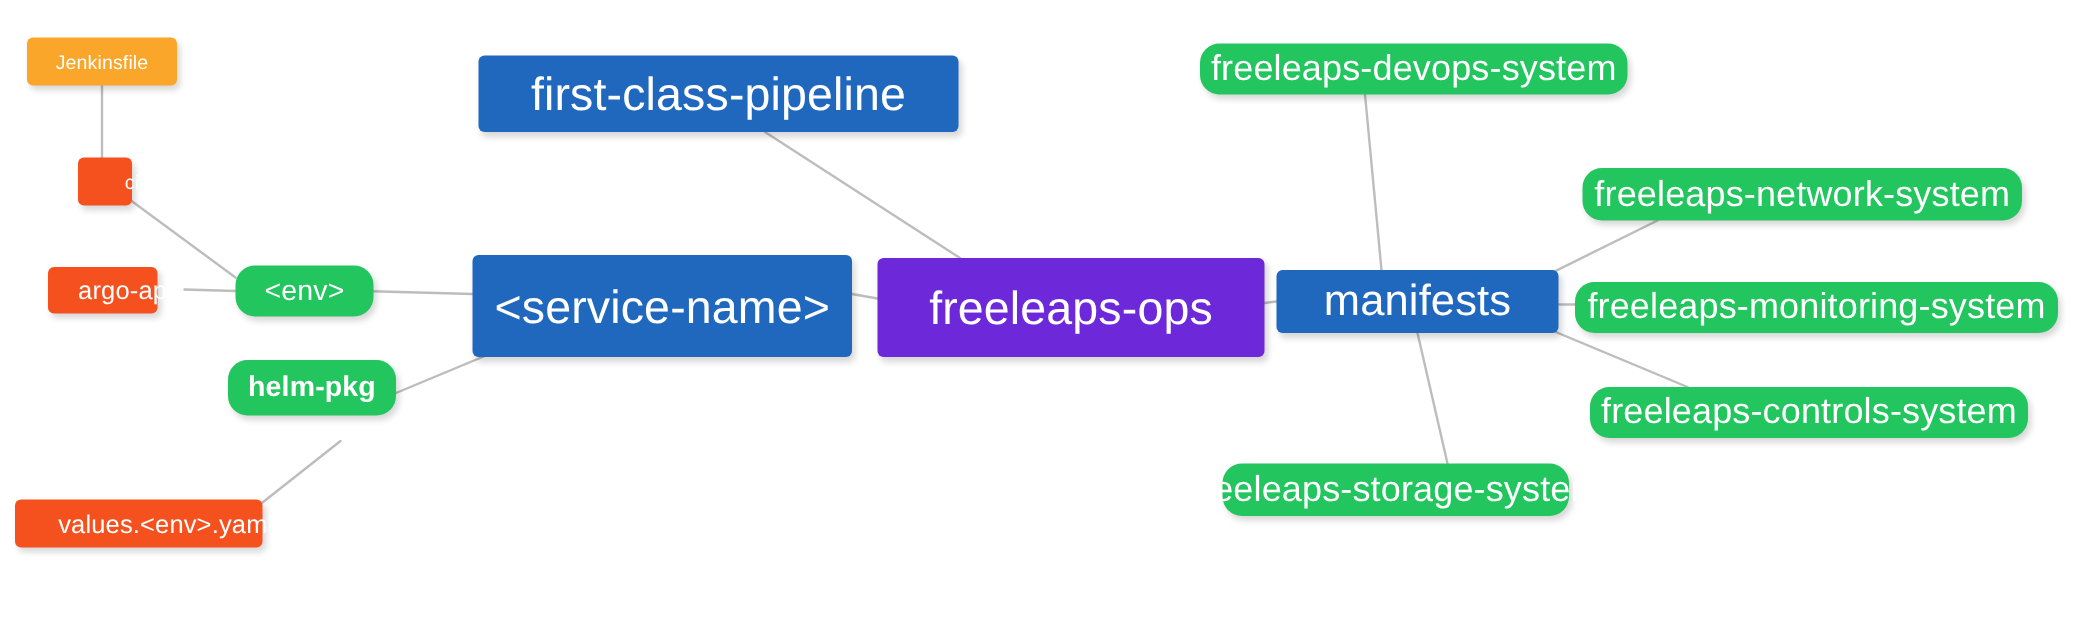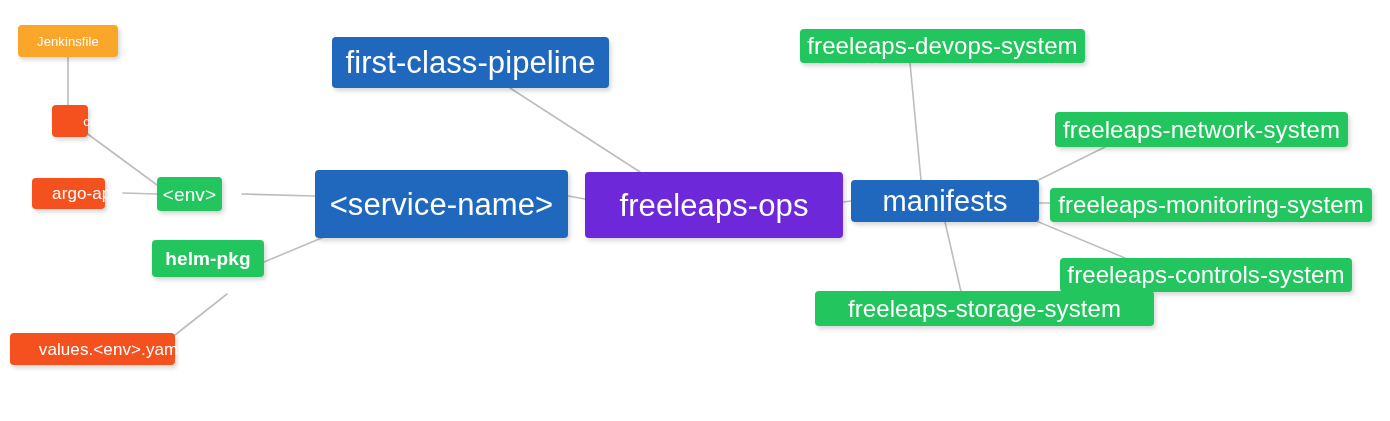--- a/index.html
+++ b/index.html
@@ -20,21 +20,21 @@
     border-radius:4px;
     color:#ffffff;
     white-space:nowrap;
     letter-spacing:0.1px;
     box-shadow:2px 3px 4px rgba(0,0,0,0.16);
     line-height:1;
   }
   
   .c-orange{background:#FAA62B;}
   .c-red{background:#F4511E;padding-left:36px;}
-  .c-green{background:#22C55E;}
+  .c-green{background:#22C55E;border-radius:13px;}
   .c-blue{background:#1F68BD;}
   .c-dark{background:#6d28d9;}
 
   
   .s-xs{font-size:13px;}
   .s-sm{font-size:17px;}
   .s-md{font-size:19px;}
   .s-lg{font-size:24px;}
   .s-xl{font-size:29px;}
   .s-xxl{font-size:31px;}
@@ -62,30 +62,30 @@
   <div id="nodes">
       <div class="node c-orange s-xs" style="left: 18px; top: 25px; width: 100px; height: 32px; text-align: right;">
         <span>Jenkinsfile</span>
       </div>
       <div class="node c-red s-xs" style="left: 52px; top: 105px; width: 33px; height: 32px;">
         <span>ci</span>
       </div>
       <div class="node c-red s-sm" style="left: 32px; top: 178px; width: 73px; height: 31px;">
         <span>argo-app</span>
       </div>
-      <div class="node c-green s-md" style="left: 157px; top: 177px; width: 65px; height: 34px;">
+      <div class="node c-green s-md" style="left: 157px; top: 177px; width: 92px; height: 34px;">
         <span>&lt;env&gt;</span>
       </div>
       <div class="node c-green s-md" style="left: 152px; top: 240px; width: 112px; height: 37px; font-weight: bold;">
         <span>helm-pkg</span>
       </div>
       <div class="node c-red s-sm" style="left: 10px; top: 333px; width: 165px; height: 32px;">
         <span>values.&lt;env&gt;.yaml</span>
       </div>
-      <div class="node c-blue s-xxl" style="left: 332px; top: 37px; width: 277px; height: 51px; align-items: center;">
+      <div class="node c-blue s-xxl" style="left: 319px; top: 37px; width: 320px; height: 51px; align-items: center;">
         <span>first-class-pipeline</span>
       </div>
       <div class="node c-blue s-xxl" style="left: 315px; top: 170px; width: 253px; height: 68px;">
         <span>&lt;service-name&gt;</span>
       </div>
       <div class="node c-dark s-xxl" style="left: 585px; top: 172px; width: 258px; height: 66px;">
         <span>freeleaps-ops</span>
       </div>
       <div class="node c-blue s-xl" style="left: 851px; top: 180px; width: 188px; height: 42px;">
         <span>manifests</span>
@@ -95,17 +95,17 @@
       </div>
       <div class="node c-green s-lg" style="left: 1055px; top: 112px; width: 293px; height: 35px;">
         <span>freeleaps-network-system</span>
       </div>
       <div class="node c-green s-lg" style="left: 1050px; top: 188px; width: 322px; height: 34px;">
         <span>freeleaps-monitoring-system</span>
       </div>
       <div class="node c-green s-lg" style="left: 1060px; top: 258px; width: 292px; height: 34px;">
         <span>freeleaps-controls-system</span>
       </div>
-      <div class="node c-green s-lg" style="left: 815px; top: 291px; width: 339px; height: 35px;">
+      <div class="node c-green s-lg" style="left: 815px; top: 309px; width: 231px; height: 35px;">
         <span>freeleaps-storage-system</span>
       </div>
     </div>
 </div>
 
 </body></html>

